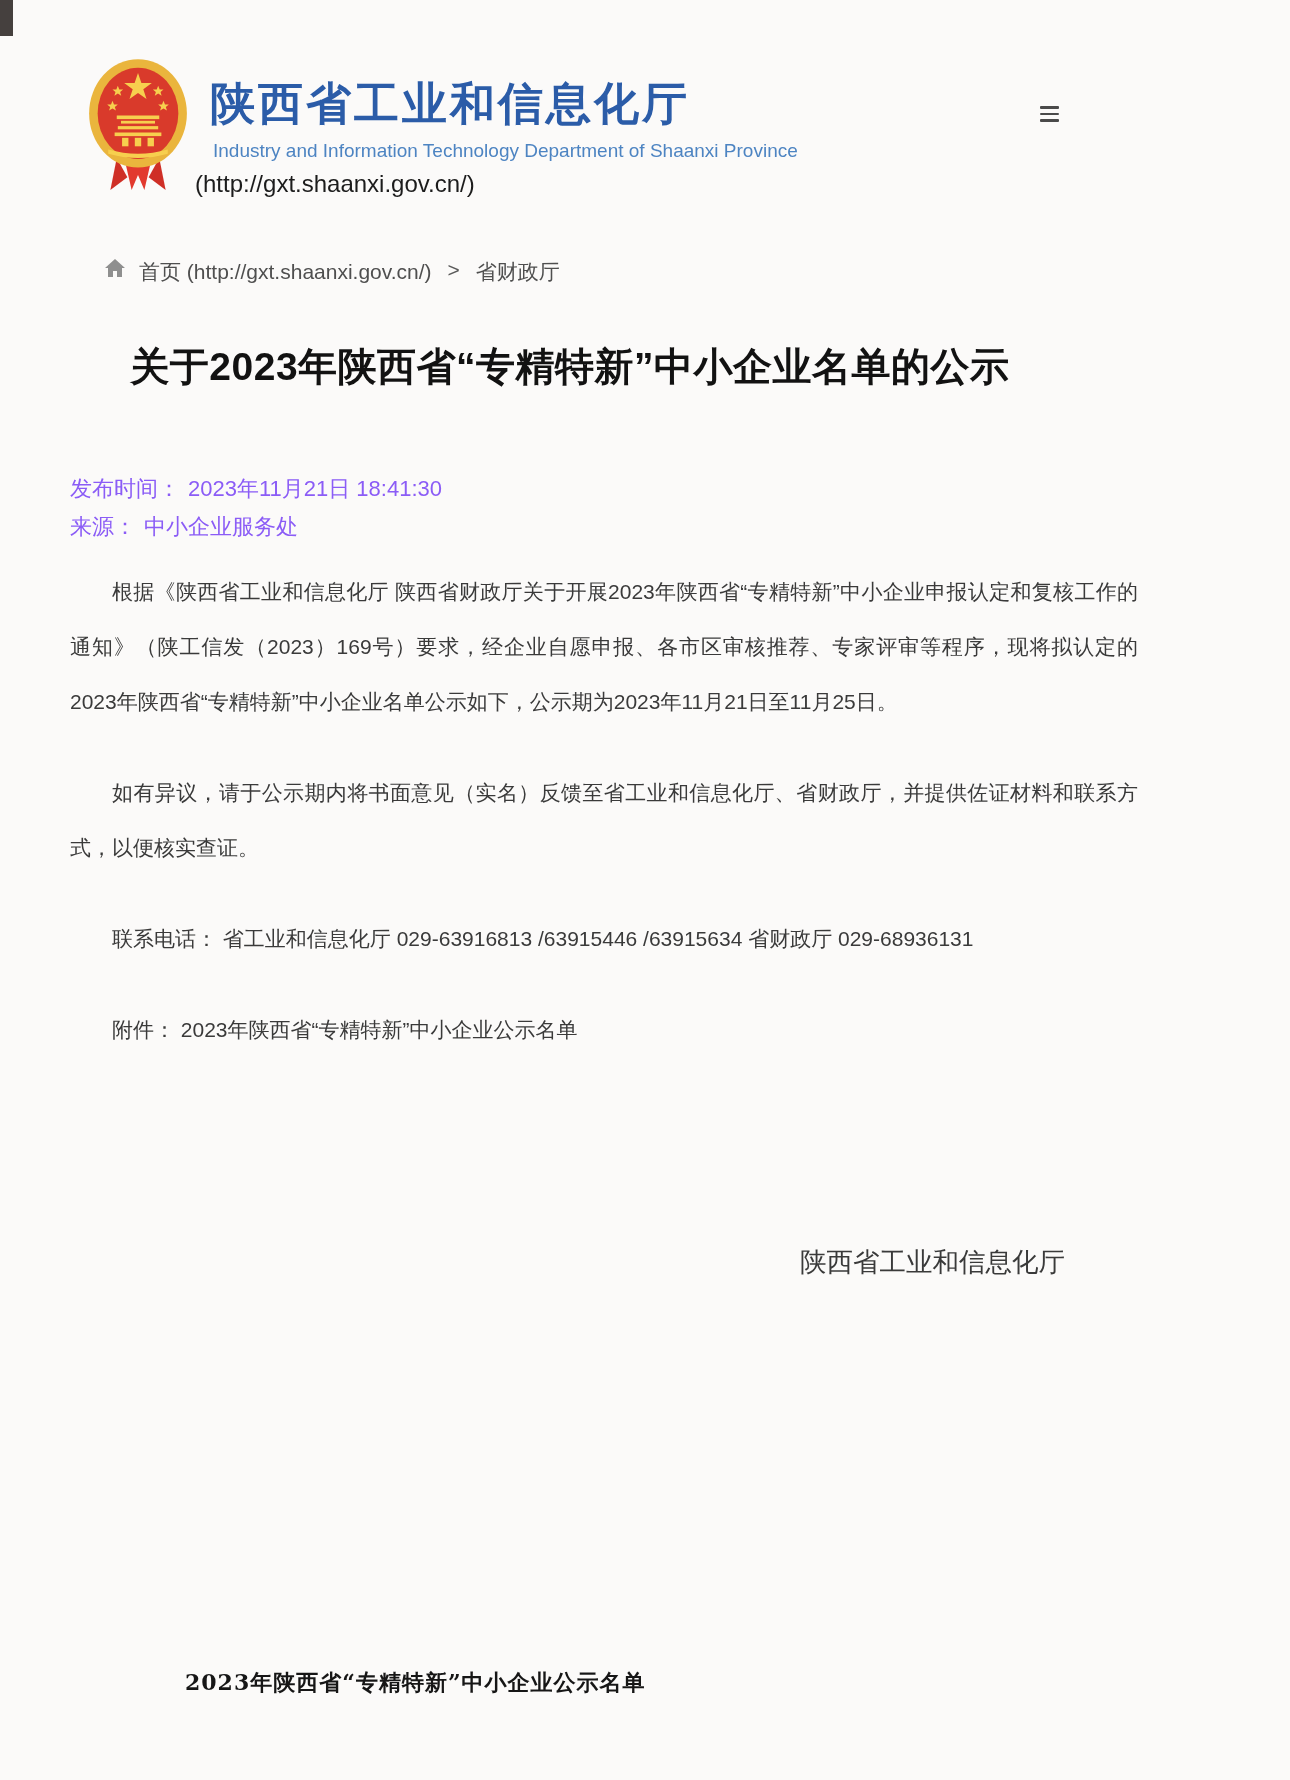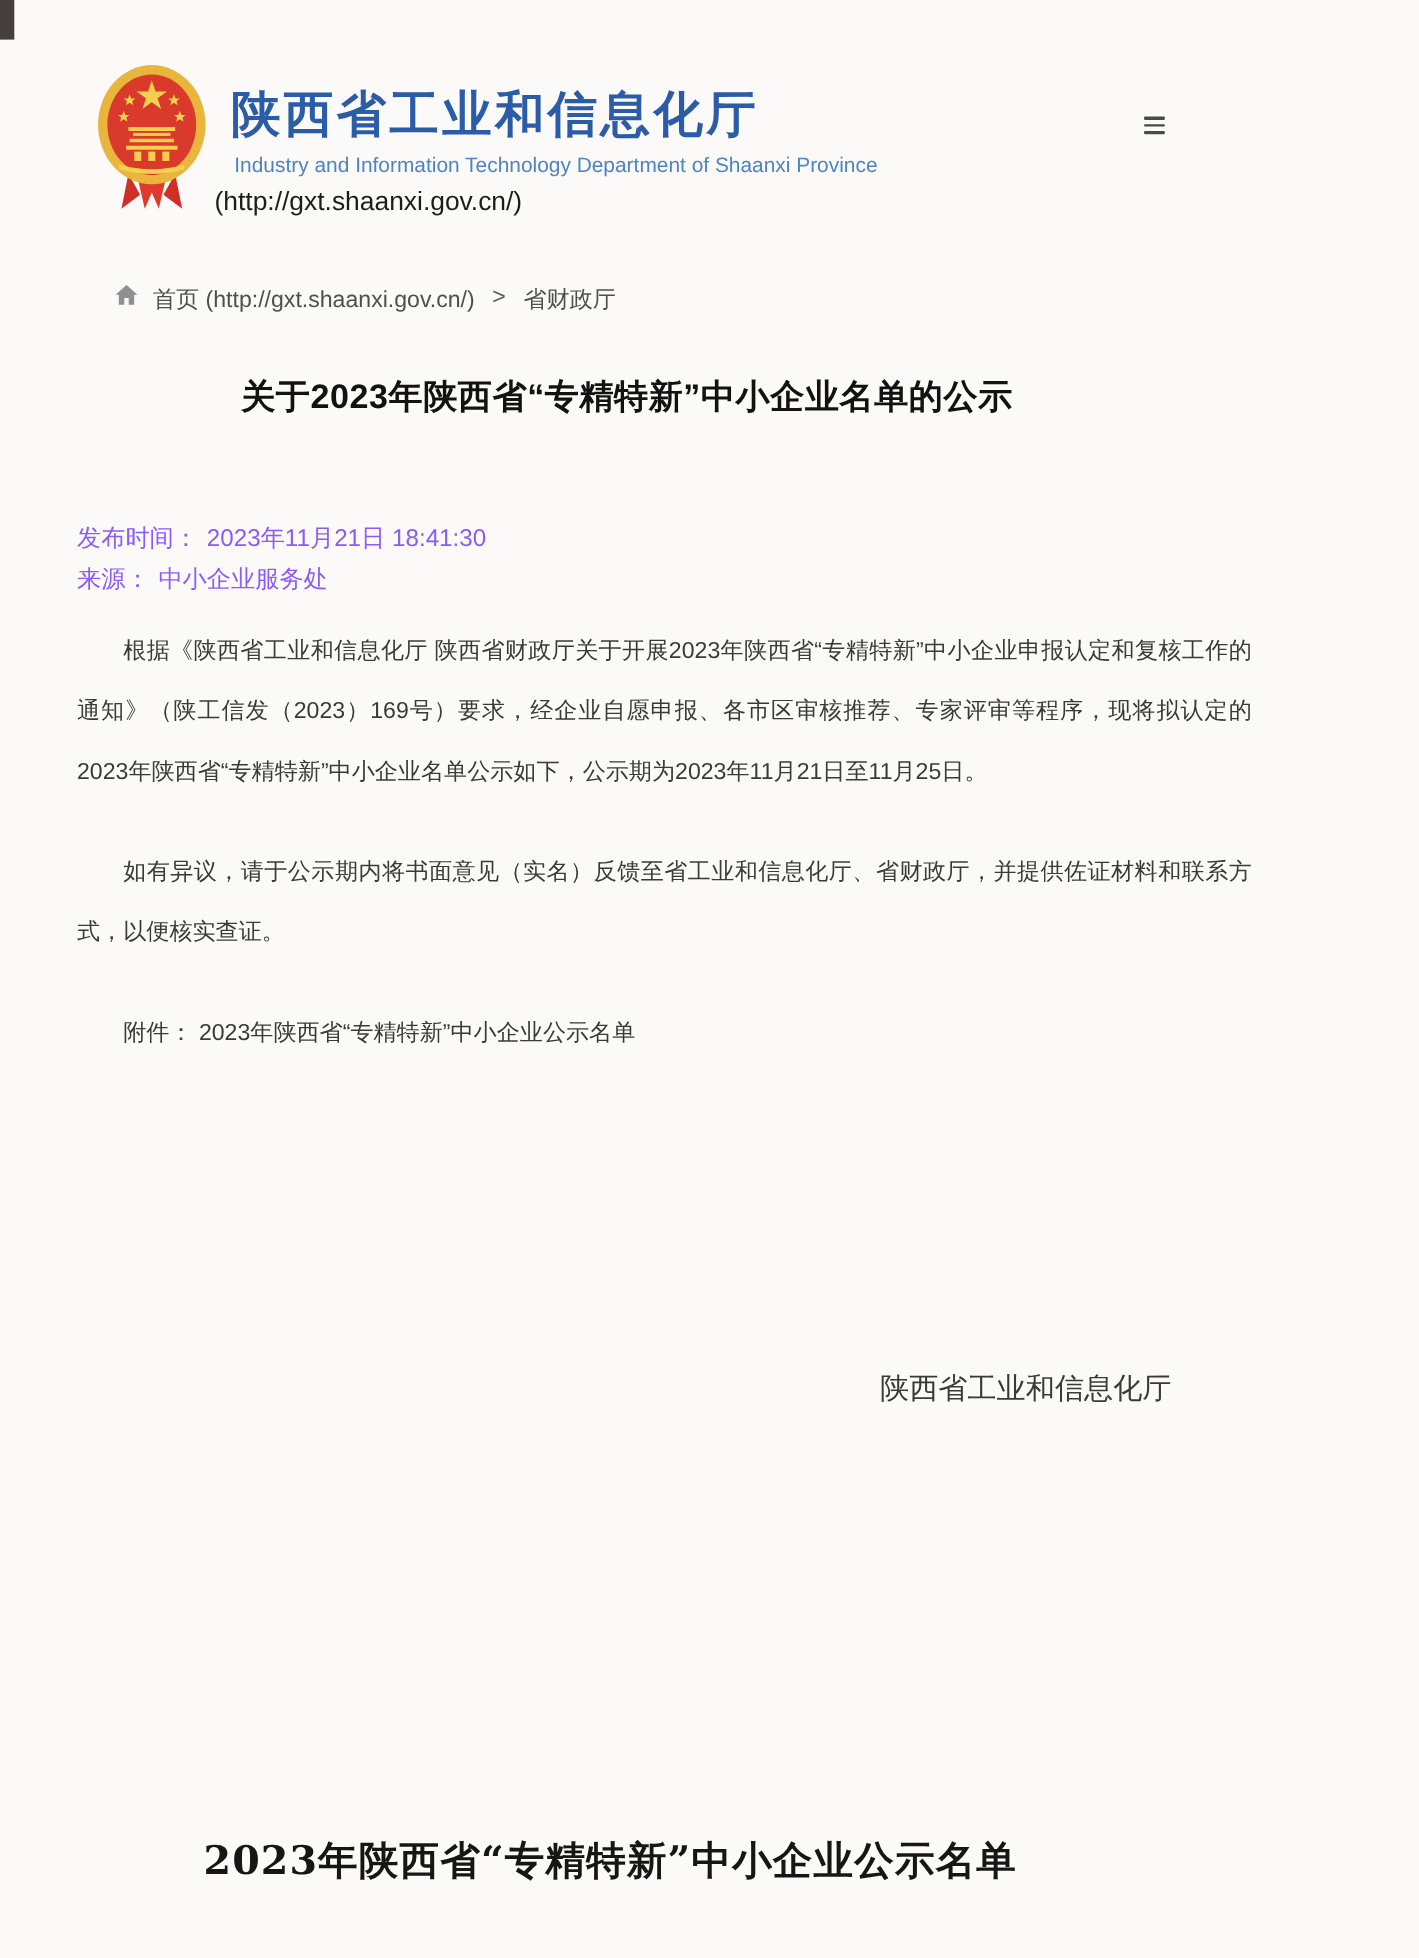--- a/index.html
+++ b/index.html
@@ -46,21 +46,21 @@
     position: absolute; top: 258px; left: 103px;
     display: flex; align-items: flex-start; gap: 12px;
     font-size: 21px; color: #4f4f4f; white-space: nowrap;
   }
   .breadcrumb .home-icon { width: 24px; height: 24px; margin-top: -2px; }
   .breadcrumb .sep { color: #5a5a5a; margin: 0 4px; }
   
   .doc-title {
     position: absolute; top: 340px; left: 70px; width: 1000px;
     text-align: center;
-    font-size: 31px; font-weight: 700; color: #121212;
+    font-size: 39px; font-weight: 700; color: #121212;
     letter-spacing: 0.5px;
   }
   .meta {
     position: absolute; top: 470px; left: 70px;
     font-size: 22px; line-height: 38px; color: #8b5cf6;
   }
   .meta .label { margin-right: 8px; }
   .body-text {
     position: absolute; top: 564px; left: 70px; width: 1068px;
     font-size: 21px; line-height: 55px; color: #3a3a3a;
@@ -70,21 +70,21 @@
   .signature-block {
     position: absolute; top: 1235px; left: 70px; width: 1065px;
     text-align: right; padding-right: 70px; box-sizing: border-box;
     font-size: 26.5px; color: #3a3a3a; line-height: 55px;
   }
   .signature-date { margin-top: 30px; }
   
   .attachment-heading {
     position: absolute; top: 1668px; left: 185px;
     font-family: "DejaVu Serif", serif;
-    font-size: 36px; font-weight: 700; color: #161616;
+    font-size: 22px; font-weight: 700; color: #161616;
     letter-spacing: 1px; white-space: nowrap;
   }
 </style>
 </head>
 <body>
 
 <div class="corner-mark"></div>
 
 <div class="header">
   <svg class="emblem" viewBox="0 0 100 128" xmlns="http://www.w3.org/2000/svg">
@@ -140,20 +140,21 @@
     <span class="label">发布时间：</span><span>2023年11月21日 18:41:30</span>
   </div>
   <div>
     <span class="label">来源：</span><span>中小企业服务处</span>
   </div>
 </div>
 
 <div class="body-text">
   <p>根据《陕西省工业和信息化厅 陕西省财政厅关于开展2023年陕西省“专精特新”中小企业申报认定和复核工作的通知》（陕工信发（2023）169号）要求，经企业自愿申报、各市区审核推荐、专家评审等程序，现将拟认定的2023年陕西省“专精特新”中小企业名单公示如下，公示期为2023年11月21日至11月25日。</p>
   <p>如有异议，请于公示期内将书面意见（实名）反馈至省工业和信息化厅、省财政厅，并提供佐证材料和联系方式，以便核实查证。</p>
+  <p>联系电话： 省工业和信息化厅  029-63916813 /63915446 /63915634   省财政厅   029-68936131</p>
   <p>附件： 2023年陕西省“专精特新”中小企业公示名单</p>
 </div>
 
 <div class="signature-block">
   <div>陕西省工业和信息化厅</div>
 </div>
 
 <div class="attachment-heading">2023年陕西省“专精特新”中小企业公示名单</div>
 
 </body></html>

